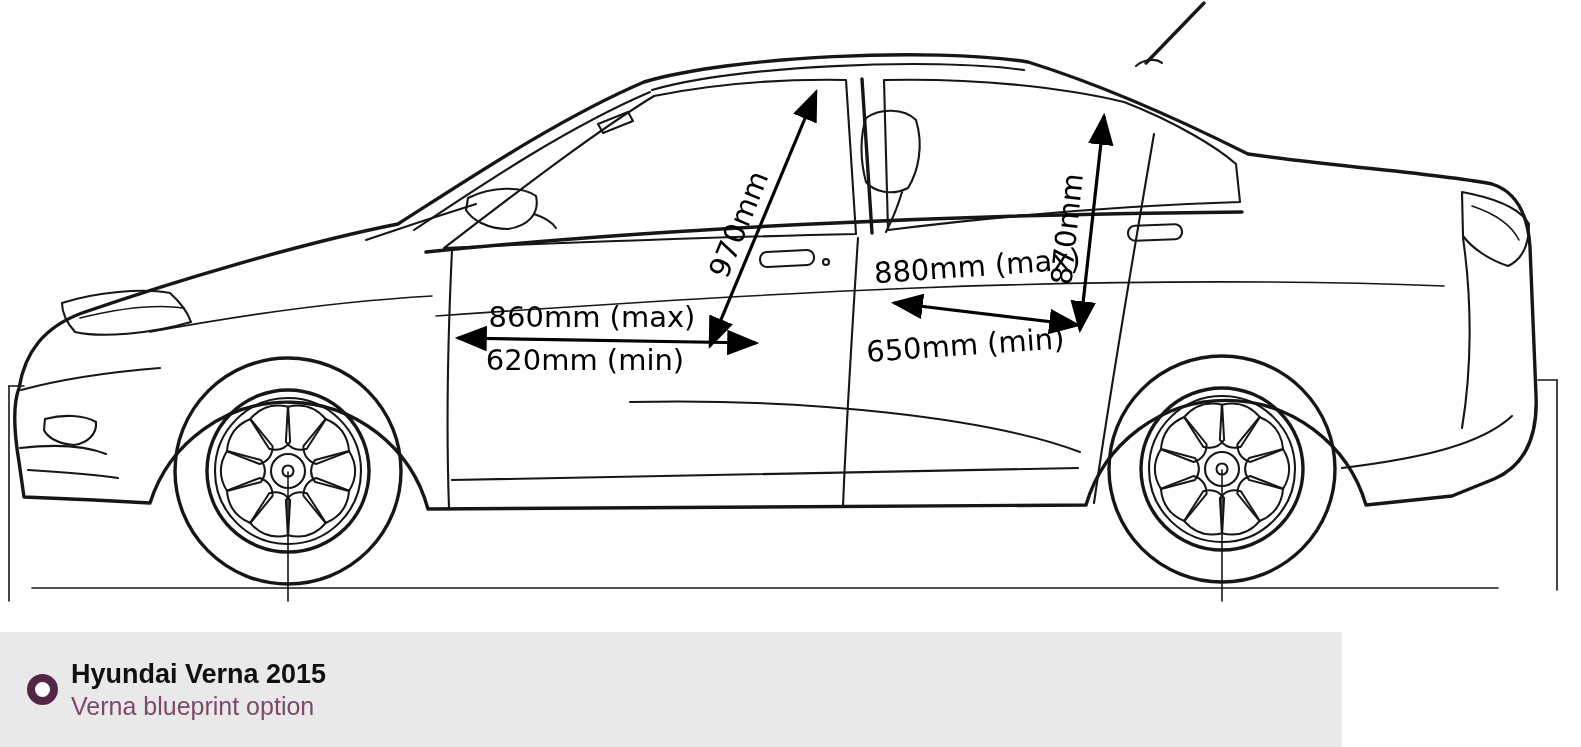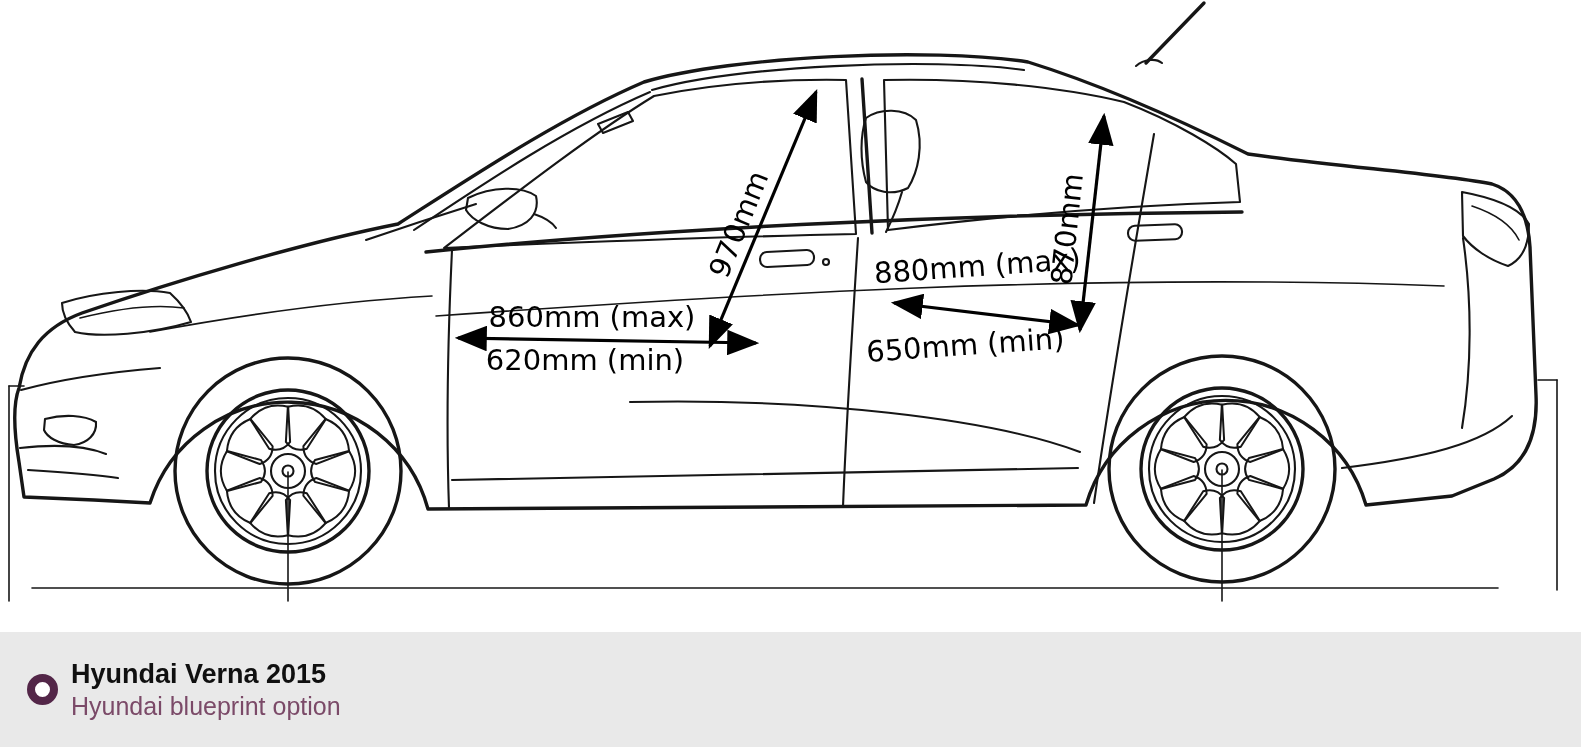--- a/index.html
+++ b/index.html
@@ -11,21 +11,21 @@
   svg{display:block;}
   
   .ln {fill:none;stroke:#161616;stroke-width:3.4;stroke-linecap:round;stroke-linejoin:round;}
   .ln2{fill:none;stroke:#161616;stroke-width:2.1;stroke-linecap:round;stroke-linejoin:round;}
   .ln1{fill:none;stroke:#161616;stroke-width:1.6;stroke-linecap:round;stroke-linejoin:round;}
   .spoke{fill:none;stroke:#161616;stroke-width:2;}
   .dimline{fill:none;stroke:#000;stroke-width:3.2;}
   .dim{font-family:"DejaVu Sans",sans-serif;font-size:29px;fill:#000;}
   
   .footer{
-    position:absolute;left:0;bottom:0;width:1581px;height:115px;background:#e9e9e9;
+    position:absolute;left:0;bottom:0;width:1342px;height:115px;background:#e9e9e9;
     display:flex;align-items:center;box-sizing:border-box;padding-left:27px;gap:13px;
   }
   .logo{
     width:15px;height:15px;border:8px solid #532648;border-radius:50%;
     background:#ffffff;flex:0 0 auto;
   }
   .f-title{font-size:27px;font-weight:bold;color:#101010;line-height:1.2;}
   .f-sub{font-size:25px;color:#7b4a68;line-height:1.2;}
 </style>
 </head>
@@ -135,17 +135,17 @@
       <text class="dim" x="978" y="276" text-anchor="middle" transform="rotate(-4 978 276)">880mm (max)</text>
       <text class="dim" x="966" y="355" text-anchor="middle" transform="rotate(-4 966 355)">650mm (min)</text>
       <text class="dim" x="1077" y="230" text-anchor="middle" transform="rotate(-84 1077 230)">870mm</text>
     </g>
   </svg>
 
   <div class="footer">
     <span class="logo"></span>
     <div>
       <div class="f-title">Hyundai Verna 2015</div>
-      <div class="f-sub">Hyundai blueprint option</div>
+      <div class="f-sub">Verna blueprint option</div>
     </div>
   </div>
 
 </div>
 
 </body></html>

